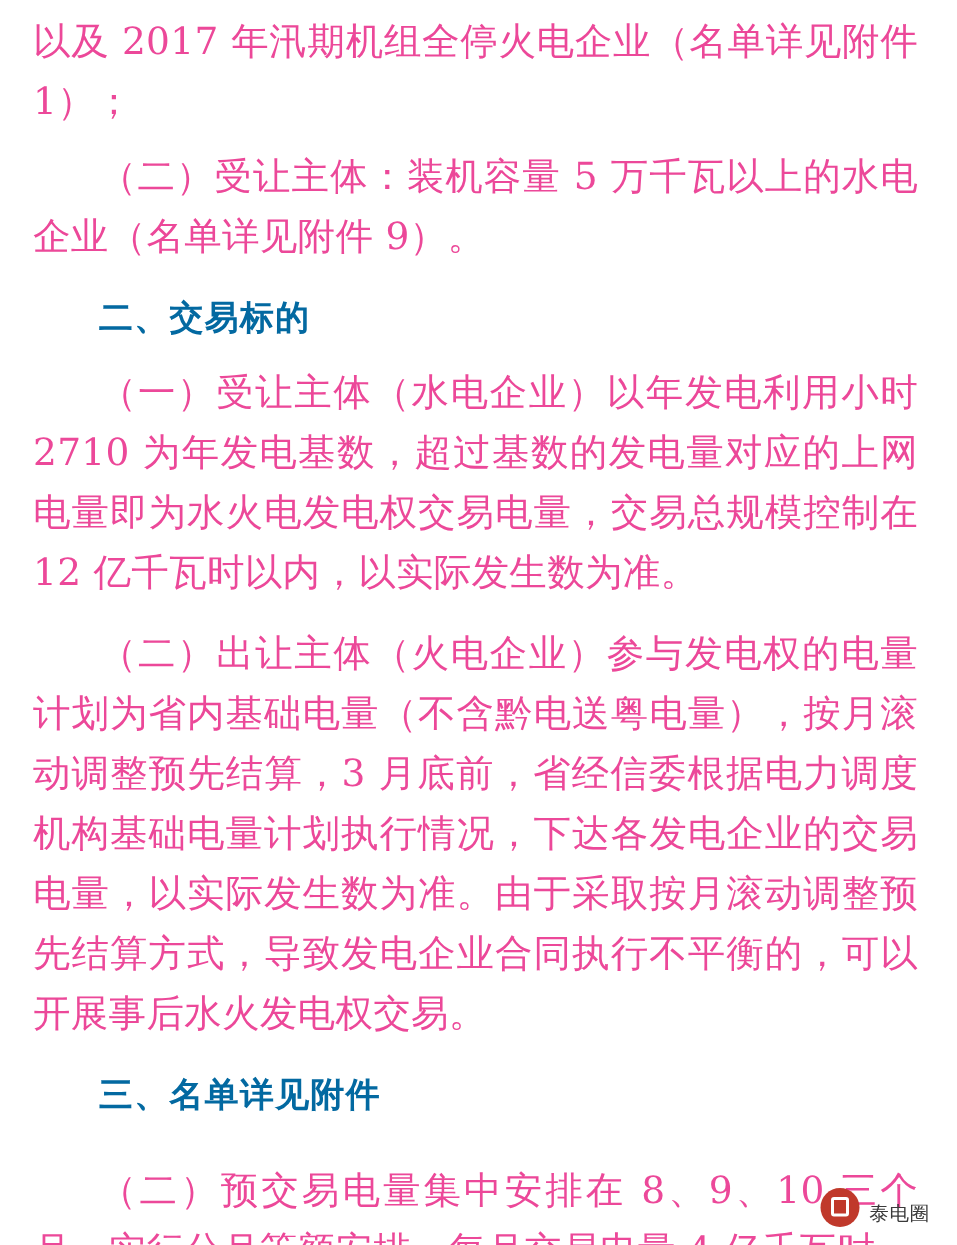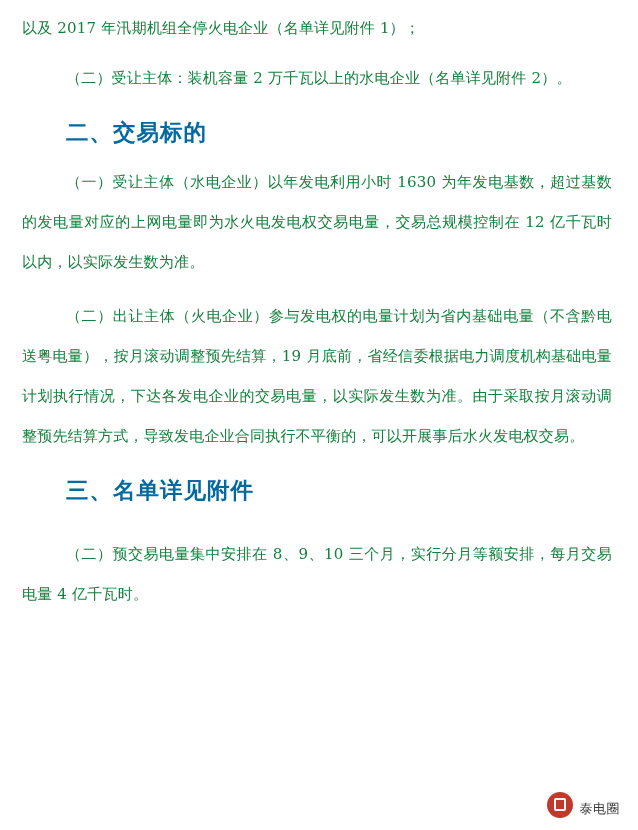--- a/index.html
+++ b/index.html
@@ -16,27 +16,27 @@
     overflow: hidden;
   }
   .page {
     width: 638px;
     height: 830px;
     position: relative;
     box-sizing: border-box;
     padding: 8px 26px 0 22px;
   }
   .para {
-    font-size: 15px;
+    font-size: 25px;
     line-height: 40px;
     letter-spacing: 0.2px;
     text-align: justify;
     text-justify: inter-ideograph;
     margin: 0 0 0 0;
-    color: #15803d;
+    color: #ec4899;
   }
   .indent {
     text-indent: 44px;
   }
   .heading {
     font-size: 22.5px;
     line-height: 40px;
     font-weight: bold;
     text-indent: 44px;
     margin: 0;
@@ -83,33 +83,33 @@
 </style>
 </head>
 <body>
 
 <div class="page">
 
   <p class="para">以及 2017 年汛期机组全停火电企业（名单详见附件 1）；</p>
 
   <div class="gap-sm"></div>
 
-  <p class="para indent">（二）受让主体：装机容量 2 万千瓦以上的水电企业（名单详见附件 2）。</p>
+  <p class="para indent">（二）受让主体：装机容量 5 万千瓦以上的水电企业（名单详见附件 9）。</p>
 
   <div class="gap-md"></div>
 
   <h2 class="heading">二、交易标的</h2>
 
   <div class="gap-sm"></div>
 
-  <p class="para indent">（一）受让主体（水电企业）以年发电利用小时 1630 为年发电基数，超过基数的发电量对应的上网电量即为水火电发电权交易电量，交易总规模控制在 12 亿千瓦时以内，以实际发生数为准。</p>
+  <p class="para indent">（一）受让主体（水电企业）以年发电利用小时 2710 为年发电基数，超过基数的发电量对应的上网电量即为水火电发电权交易电量，交易总规模控制在 12 亿千瓦时以内，以实际发生数为准。</p>
 
   <div class="gap-md"></div>
 
-  <p class="para indent">（二）出让主体（火电企业）参与发电权的电量计划为省内基础电量（不含黔电送粤电量），按月滚动调整预先结算，19 月底前，省经信委根据电力调度机构基础电量计划执行情况，下达各发电企业的交易电量，以实际发生数为准。由于采取按月滚动调整预先结算方式，导致发电企业合同执行不平衡的，可以开展事后水火发电权交易。</p>
+  <p class="para indent">（二）出让主体（火电企业）参与发电权的电量计划为省内基础电量（不含黔电送粤电量），按月滚动调整预先结算，3 月底前，省经信委根据电力调度机构基础电量计划执行情况，下达各发电企业的交易电量，以实际发生数为准。由于采取按月滚动调整预先结算方式，导致发电企业合同执行不平衡的，可以开展事后水火发电权交易。</p>
 
   <div class="gap-md"></div>
 
   <h2 class="heading">三、名单详见附件</h2>
 
   <div class="gap-sm"></div>
 
 
   <div class="gap-md"></div>
 

